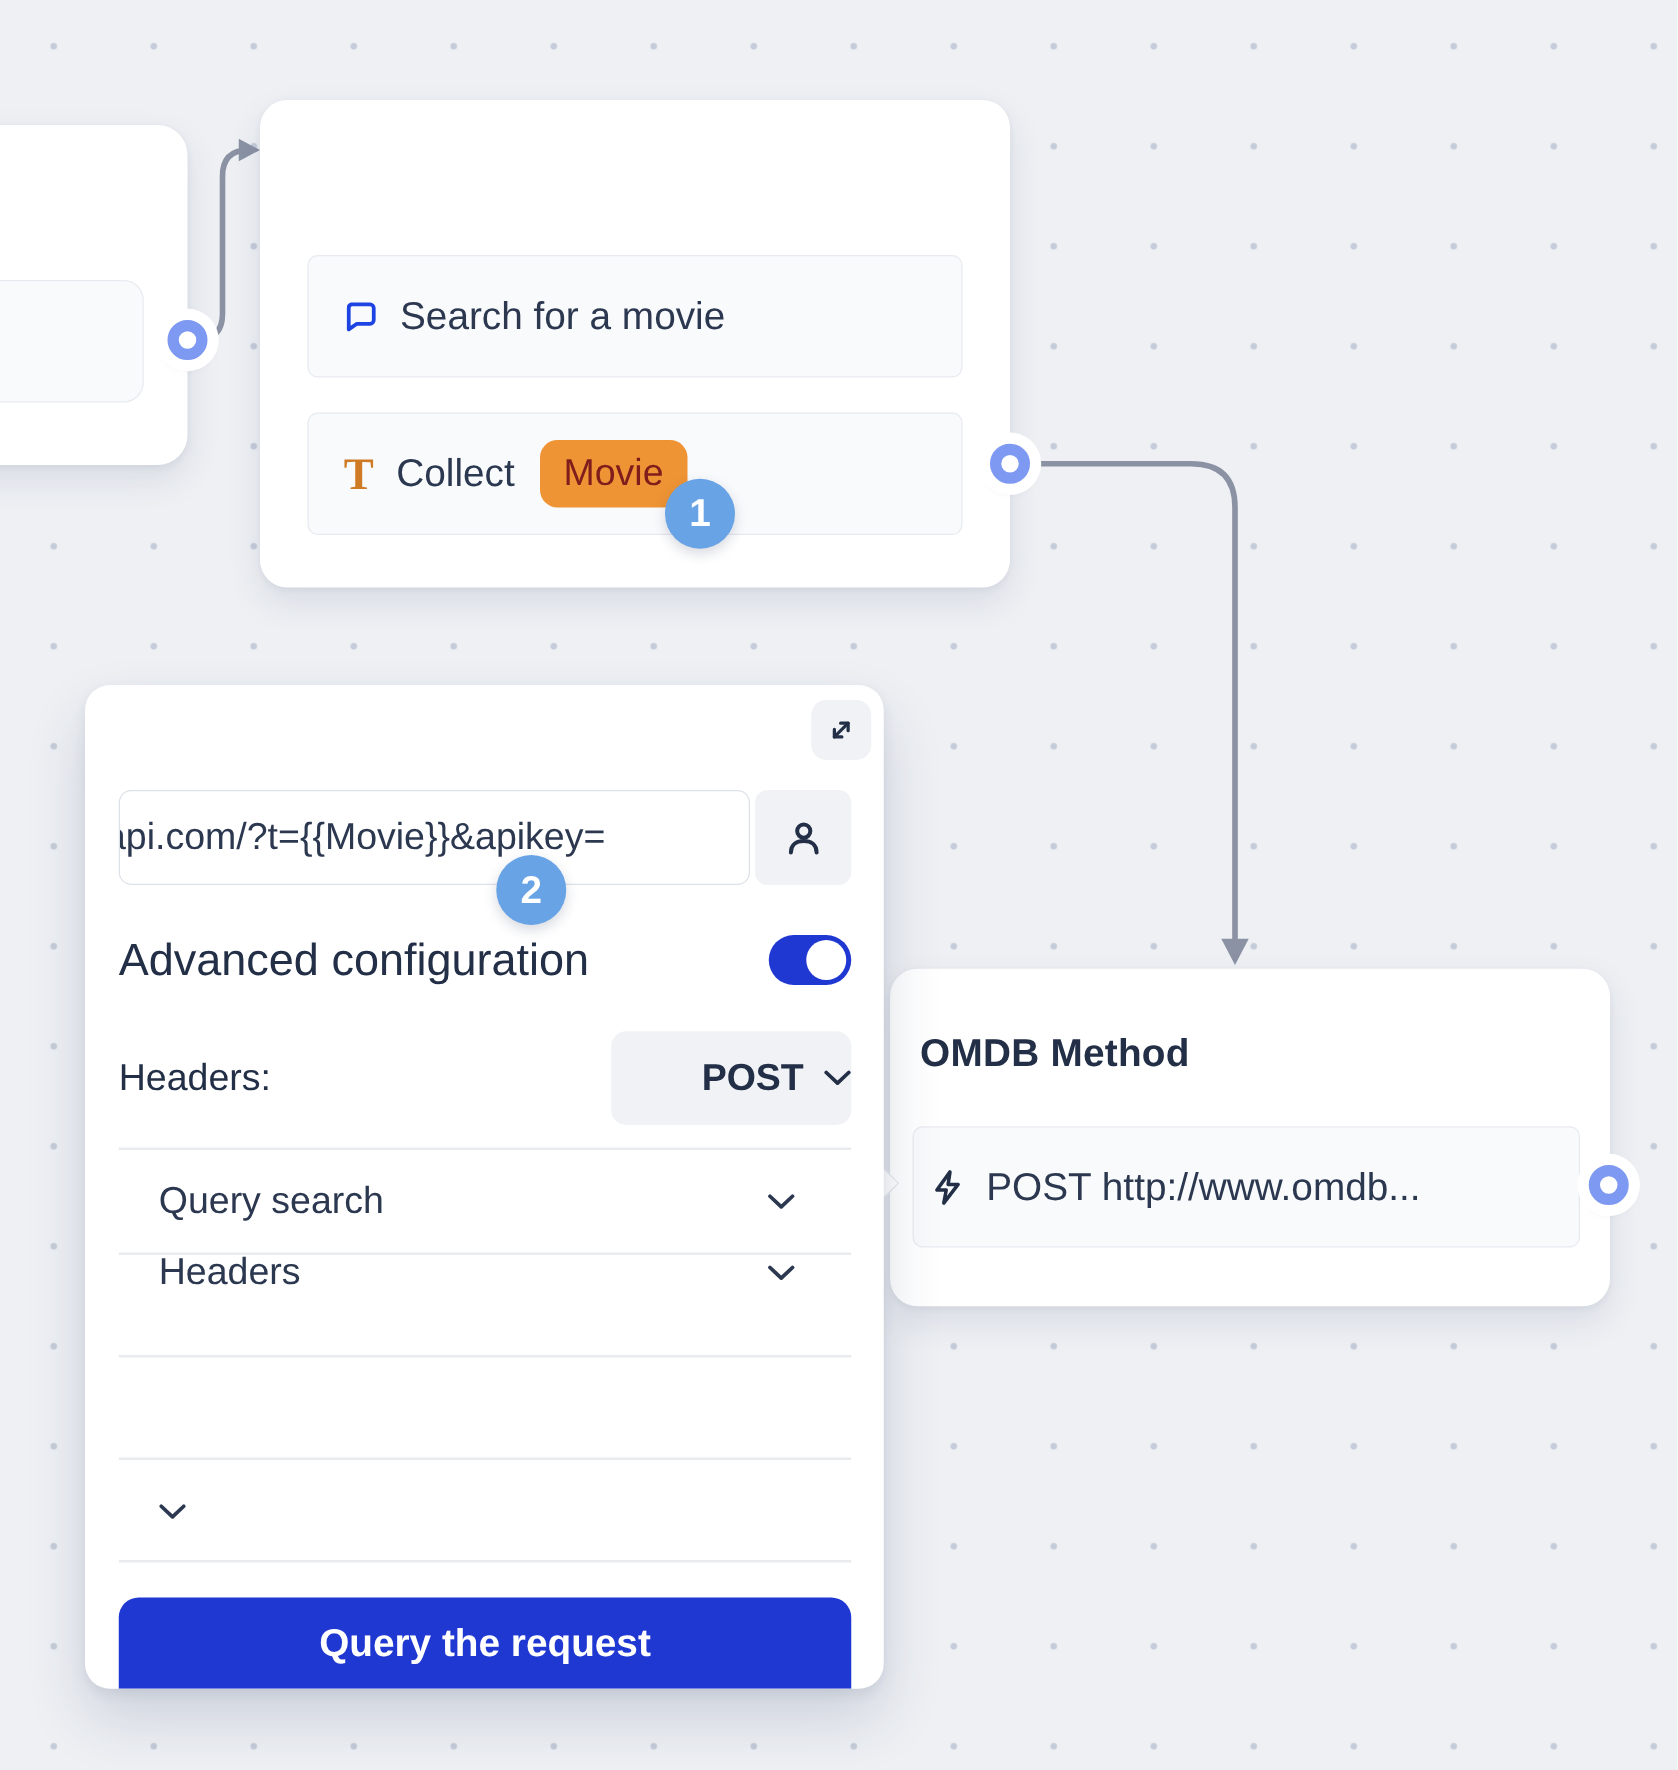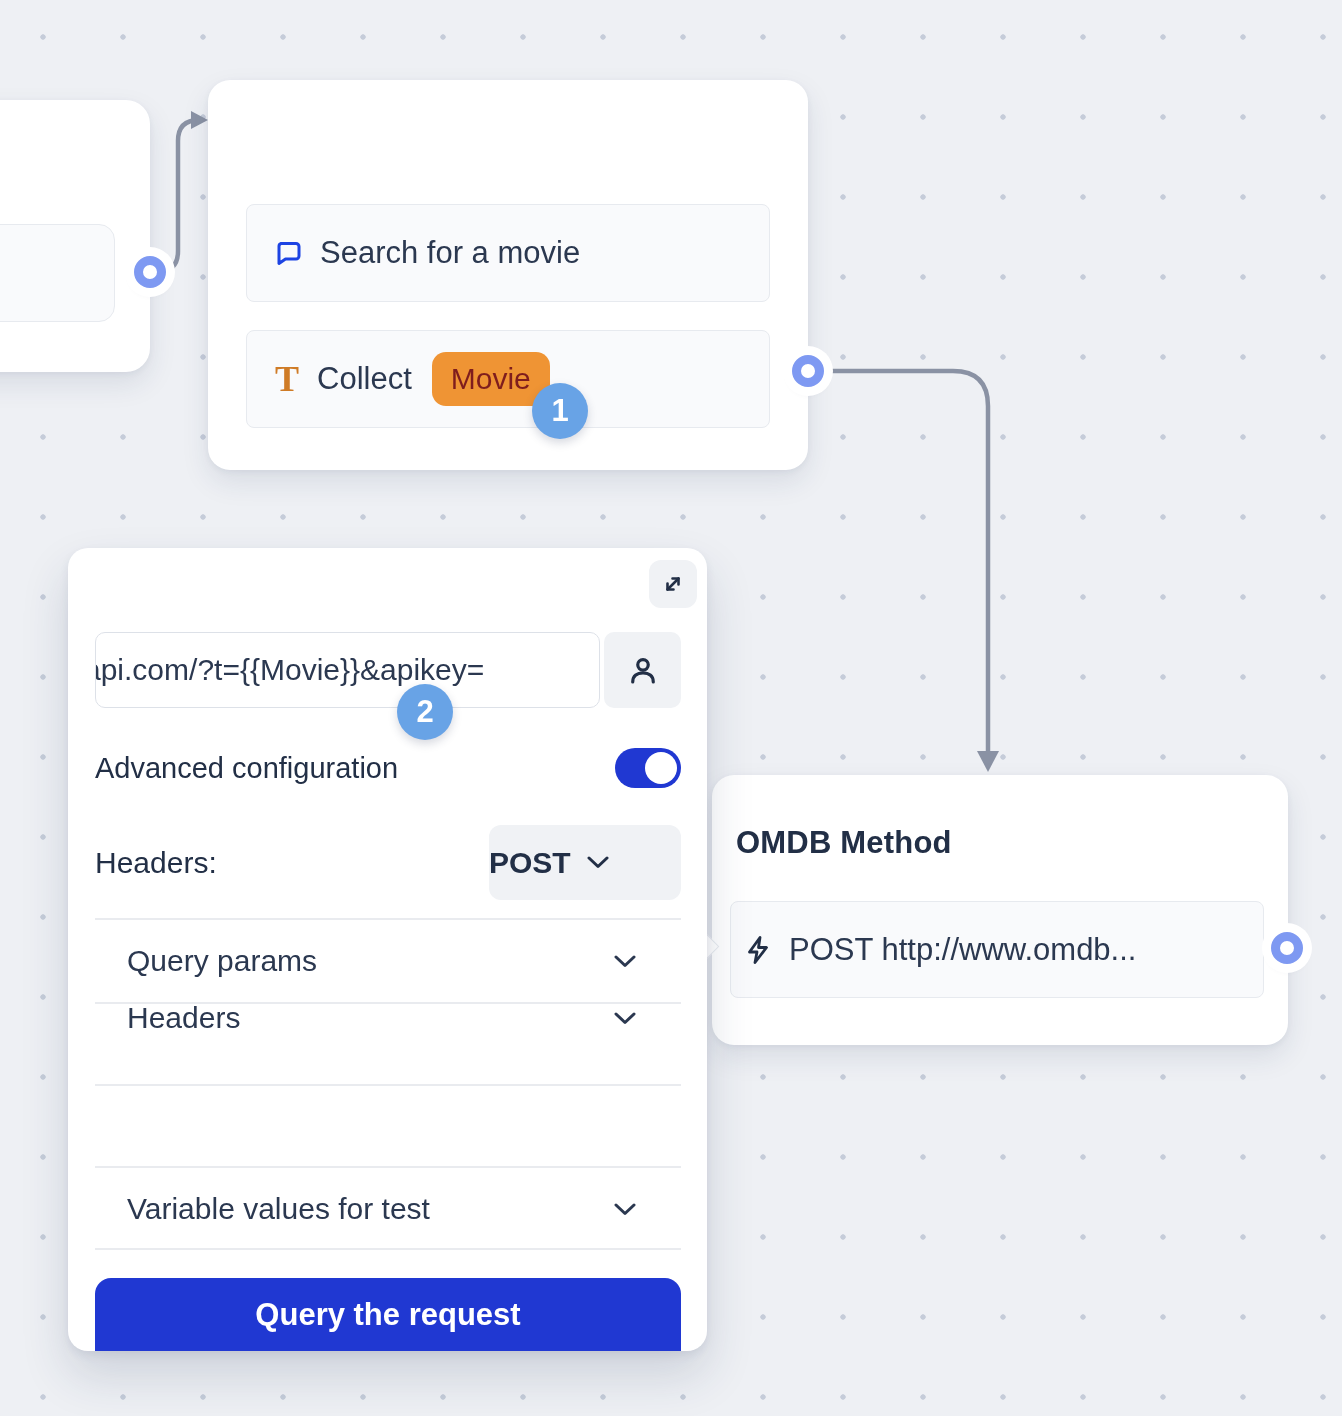--- a/index.html
+++ b/index.html
@@ -71,28 +71,28 @@
   .url-field{
     position:absolute;left:27px;top:84px;width:505px;height:76px;border:1.5px solid var(--input-border);
     border-radius:10px;background:#fff;display:flex;align-items:center;overflow:hidden;padding-left:0;
   }
   .url-field span{font-size:30px;color:var(--text);white-space:nowrap;margin-left:-12px;}
   .person-btn{position:absolute;left:536px;top:84px;width:77px;height:76px;border-radius:10px;
     background:var(--chip);display:flex;align-items:center;justify-content:center;}
   #badge-2{left:329px;top:136px;}
   .adv-row{position:absolute;left:27px;right:26px;top:196px;height:48px;
     display:flex;align-items:center;justify-content:space-between;}
-  .adv-label{font-size:29px;color:var(--ink);}
+  .adv-label{font-size:36px;color:var(--ink);}
   .toggle{width:66px;height:40px;border-radius:20px;background:var(--accent);position:relative;}
   .toggle .knob{position:absolute;top:4px;right:4px;width:32px;height:32px;border-radius:50%;background:#fff;}
   .method-row{position:absolute;left:27px;right:26px;top:277px;height:75px;
     display:flex;align-items:center;justify-content:space-between;}
   .method-label{font-size:30px;color:var(--ink);}
   .method-select{width:192px;height:75px;background:var(--chip);border-radius:12px;
-    display:flex;align-items:center;justify-content:flex-start;gap:16px;}
+    display:flex;align-items:center;justify-content:flex-end;gap:16px;}
   .method-select .val{font-size:30px;font-weight:700;color:var(--ink);}
   .p-divider{position:absolute;left:27px;right:26px;height:1.5px;background:var(--divider);}
   .section-row{position:absolute;left:27px;right:26px;height:82px;
     display:flex;align-items:center;justify-content:space-between;
     padding-left:32px;padding-right:45px;}
   .section-row .s-label{font-size:30px;color:var(--text);}
   .test-btn{
     position:absolute;left:27px;width:586px;top:730px;height:73px;background:var(--accent);
     border:none;border-radius:16px 16px 0 0;color:#fff;font-size:31px;font-weight:700;
     font-family:"Liberation Sans",sans-serif;display:flex;align-items:center;justify-content:center;
@@ -192,21 +192,21 @@
           <svg width="22" height="13" viewBox="0 0 22 13" fill="none" stroke="var(--ink)" stroke-width="3" stroke-linecap="round" stroke-linejoin="round">
             <polyline points="2,2 11,10.5 20,2"></polyline>
           </svg>
         </span>
       </div>
     </div>
 
     <div class="p-divider" style="top:370px;"></div>
 
     <div class="section-row" style="top:372px;">
-      <span class="s-label">Query params</span>
+      <span class="s-label">Query search</span>
       <span>
         <svg width="22" height="13" viewBox="0 0 22 13" fill="none" stroke="var(--text)" stroke-width="3" stroke-linecap="round" stroke-linejoin="round">
             <polyline points="2,2 11,10.5 20,2"></polyline>
           </svg>
       </span>
     </div>
     <div class="p-divider" style="top:454px;"></div>
 
     <div class="section-row" style="top:429px;">
       <span class="s-label">Headers</span>
@@ -214,21 +214,20 @@
         <svg width="22" height="13" viewBox="0 0 22 13" fill="none" stroke="var(--text)" stroke-width="3" stroke-linecap="round" stroke-linejoin="round">
             <polyline points="2,2 11,10.5 20,2"></polyline>
           </svg>
       </span>
     </div>
     <div class="p-divider" style="top:536px;"></div>
 
     <div class="p-divider" style="top:618px;"></div>
 
     <div class="section-row" style="top:620px;">
-      <span class="s-label">Variable values for test</span>
       <span>
         <svg width="22" height="13" viewBox="0 0 22 13" fill="none" stroke="var(--text)" stroke-width="3" stroke-linecap="round" stroke-linejoin="round">
             <polyline points="2,2 11,10.5 20,2"></polyline>
           </svg>
       </span>
     </div>
     <div class="p-divider" style="top:700px;"></div>
 
     <button class="test-btn">Query the request</button>
   </div>

